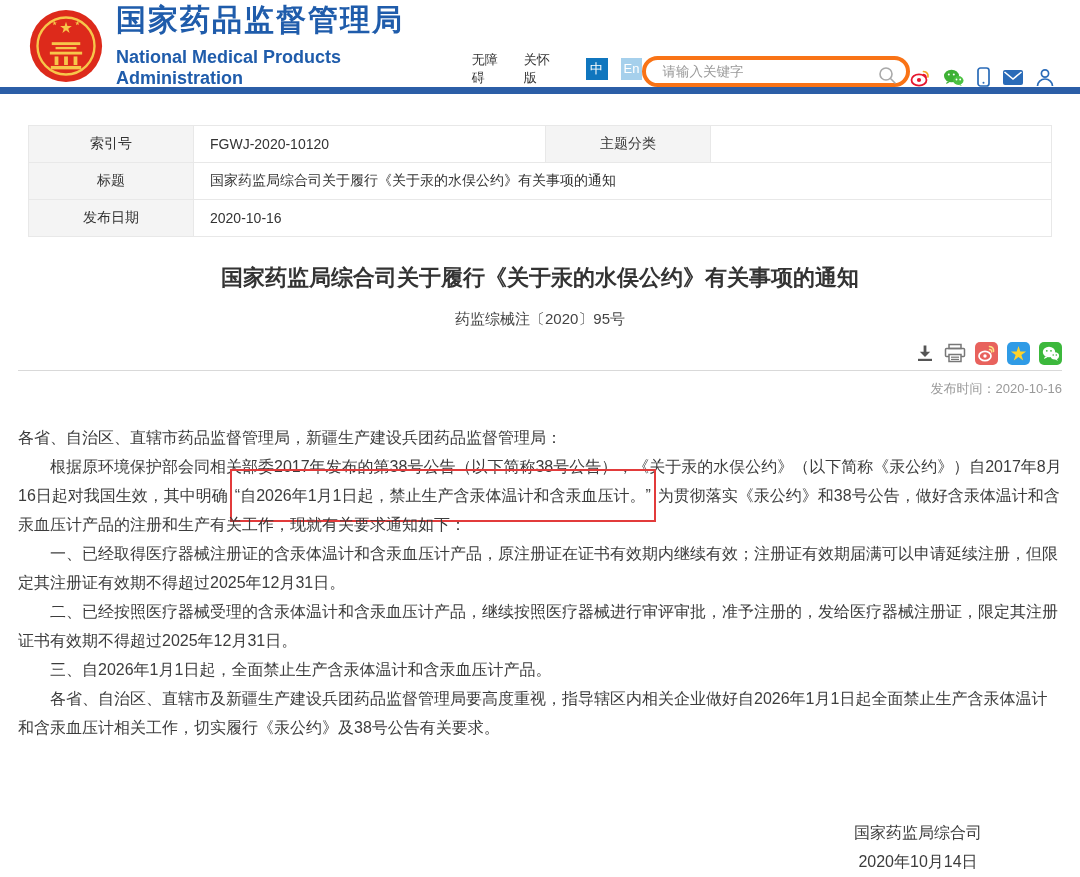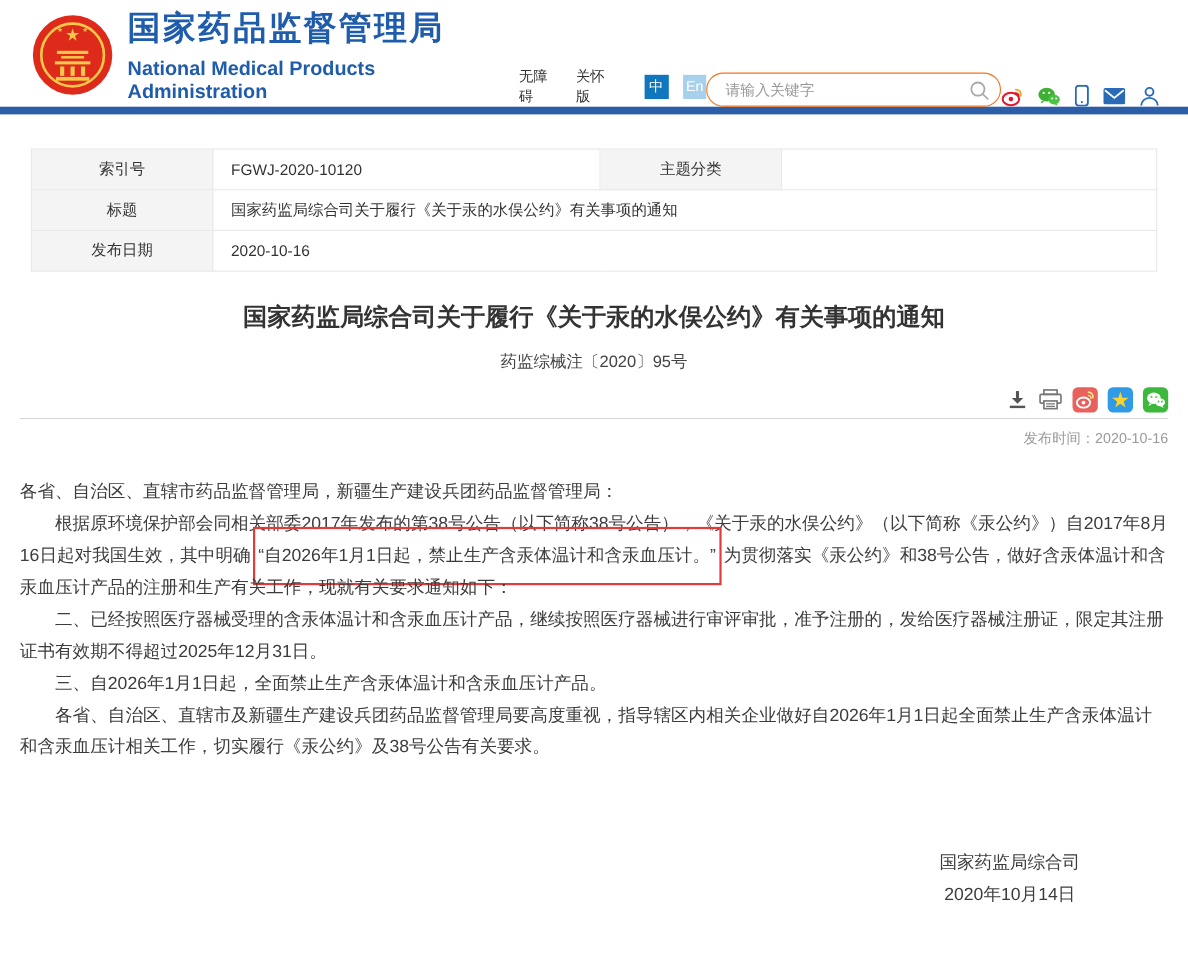--- a/index.html
+++ b/index.html
@@ -5,21 +5,21 @@
   * { box-sizing: border-box; margin: 0; padding: 0; }
   html, body { width: 1080px; height: 877px; overflow: hidden; }
   body {
     font-family: "Liberation Sans", "DejaVu Sans", sans-serif;
     background: #ffffff;
     color: #3c3c3c;
   }
 
   
   .site-header {
-    height: 97px;
+    height: 87px;
     display: flex;
     justify-content: space-between;
     padding: 8px 26px 0 28px;
   }
   .header-left { display: flex; align-items: center; gap: 12px; }
   .title-block { display: flex; flex-direction: column; justify-content: center; margin-top: -6px; }
   .site-title {
     color: #1f5cab;
     font-size: 30px;
     font-weight: bold;
@@ -37,21 +37,21 @@
   .lang-btn {
     width: 22px; height: 22px; line-height: 22px;
     text-align: center; font-size: 13px; color: #fff;
     display: inline-block; cursor: pointer;
   }
   .lang-zh { background: #1076be; margin-left: 10px; }
   .lang-en { background: #a6d0ec; }
   .search-box {
     margin-top: 19px;
     width: 268px; height: 31px;
-    border: 1px solid #f97316;
+    border: 4px solid #f97316;
     border-radius: 16px;
     position: relative;
     display: flex; align-items: center;
   }
   .search-box input {
     border: none; outline: none; background: transparent;
     width: 100%; height: 100%;
     padding: 0 34px 0 16px;
     font-size: 13.5px; color: #333;
     font-family: "Liberation Sans", "DejaVu Sans", sans-serif;
@@ -285,20 +285,21 @@
 
   <div class="publish-time">
     <span>发布时间：</span><span>2020-10-16</span>
   </div>
 
   <div class="body-text">
     <p>各省、自治区、直辖市药品监督管理局，新疆生产建设兵团药品监督管理局：</p>
     <p class="indent">
       <span>根据原环境保护部会同相关部委2017年发布的第38号公告（以下简称38号公告），《关于汞的水俣公约》（以下简称《汞公约》）自2017年8月16日起对我国生效，其中明确</span><span class="redbox">“自2026年1月1日起，禁止生产含汞体温计和含汞血压计。”</span><span>为贯彻落实《汞公约》和38号公告，做好含汞体温计和含汞血压计产品的注册和生产有关工作，现就有关要求通知如下：</span>
     </p>
+    <p class="indent">一、已经取得医疗器械注册证的含汞体温计和含汞血压计产品，原注册证在证书有效期内继续有效；注册证有效期届满可以申请延续注册，但限定其注册证有效期不得超过2025年12月31日。</p>
     <p class="indent">二、已经按照医疗器械受理的含汞体温计和含汞血压计产品，继续按照医疗器械进行审评审批，准予注册的，发给医疗器械注册证，限定其注册证书有效期不得超过2025年12月31日。</p>
     <p class="indent">三、自2026年1月1日起，全面禁止生产含汞体温计和含汞血压计产品。</p>
     <p class="indent">各省、自治区、直辖市及新疆生产建设兵团药品监督管理局要高度重视，指导辖区内相关企业做好自2026年1月1日起全面禁止生产含汞体温计和含汞血压计相关工作，切实履行《汞公约》及38号公告有关要求。</p>
   </div>
 
   <div class="signature-block">
     <div>国家药监局综合司</div>
     <div>2020年10月14日</div>
   </div>
 </div>

